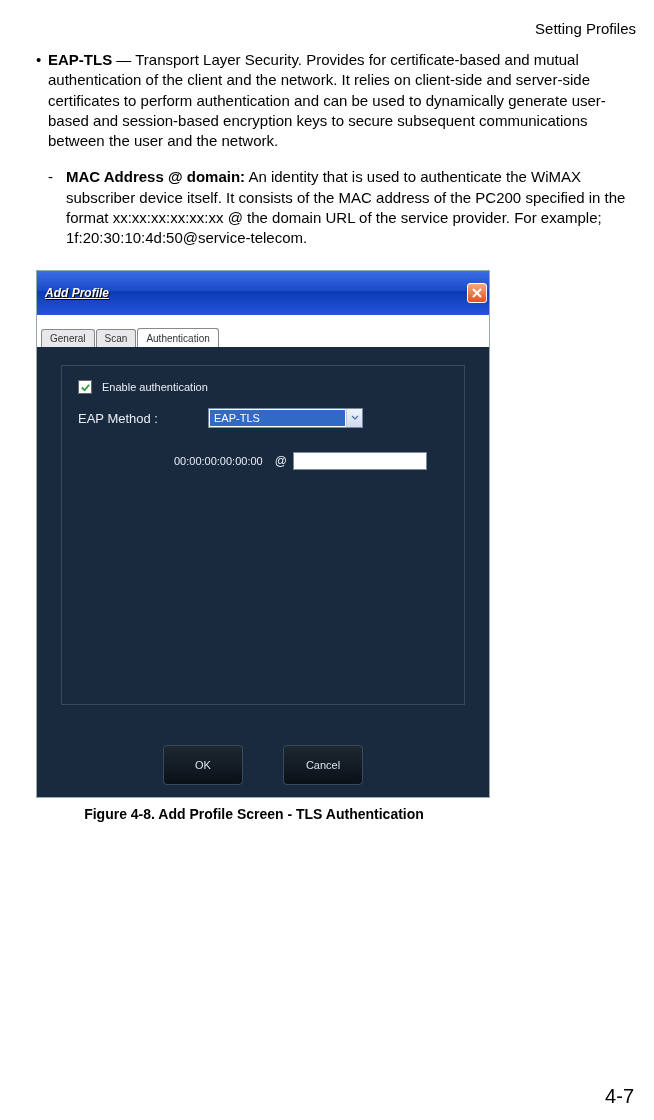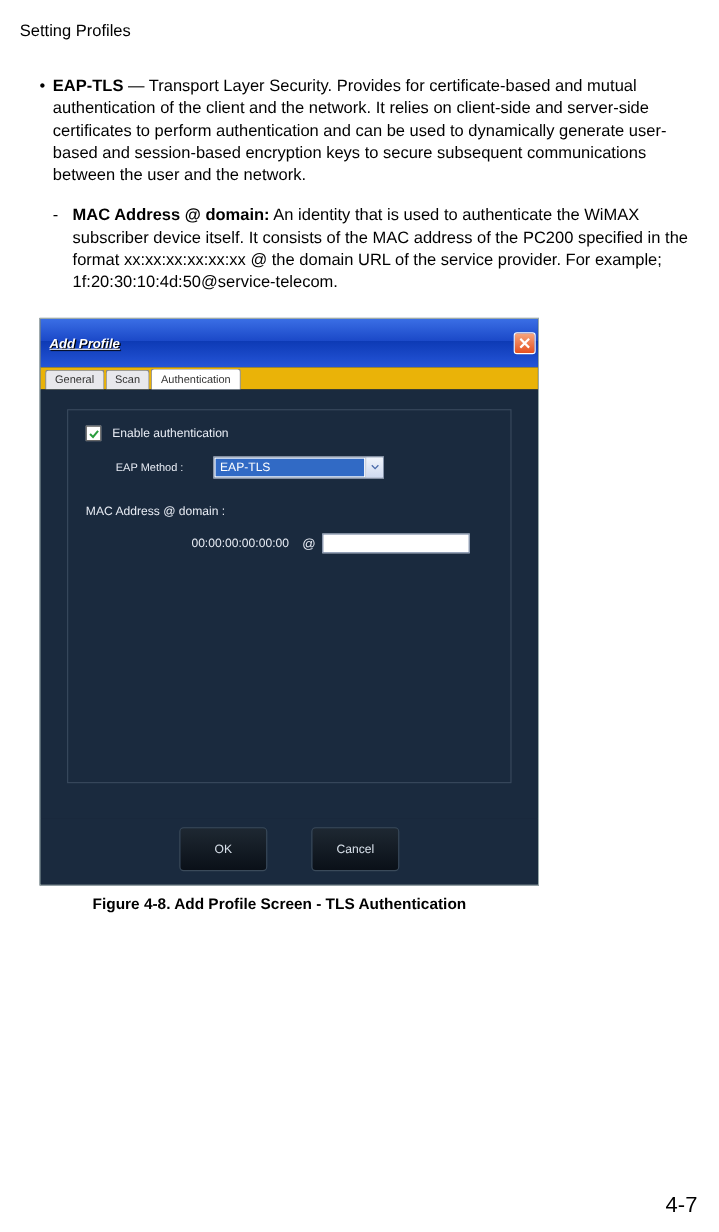--- a/index.html
+++ b/index.html
@@ -7,22 +7,22 @@
       font-family: Arial, Helvetica, sans-serif;
       width: 654px;
       height: 1120px;
       background: #fff;
       position: relative;
       padding: 20px 18px;
       font-size: 15px;
       color: #000;
     }
     .header-right {
-      text-align: left;
-      margin-bottom: 32px;
+      text-align: right;
+      margin-bottom: 13px;
       font-size: 15px;
     }
     .bullet-section {
       padding-left: 18px;
       margin-bottom: 16px;
       line-height: 1.35;
     }
     .bullet-section .bullet-row {
       display: flex;
     }
@@ -72,22 +72,22 @@
       height: 20px;
       background: linear-gradient(to bottom, #f8a77e, #e55020);
       border: 1px solid #fff;
       border-radius: 3px;
       display: flex;
       align-items: center;
       justify-content: center;
     }
     .close-btn svg { width: 10px; height: 10px; }
     .tab-strip {
-      background: #eab308;
-      height: 20px;
+      background: #ffffff;
+      height: 32px;
       display: flex;
       align-items: flex-end;
       padding-left: 4px;
       padding-top: 1px;
     }
     .tab {
       font-size: 10px;
       padding: 3px 8px;
       background: #e8e8ec;
       border: 1px solid #888;
@@ -136,23 +136,22 @@
       font-size: 11px;
       text-align: center;
     }
     .form-row {
       display: flex;
       align-items: center;
       margin-bottom: 24px;
     }
     .form-label {
       color: #e8ecf4;
-      font-size: 10px;
-      width: 116px;
-      text-align: center;
+      font-size: 13px;
+      width: 130px;
     }
     .select-box {
       display: flex;
       align-items: center;
       width: 155px;
       height: 20px;
       background: #fff;
       border: 1px solid #7a8aa5;
     }
     .select-val {
@@ -287,21 +286,20 @@
         <span class="form-label">EAP Method :</span>
         <div class="select-box">
           <div class="select-val">EAP-TLS</div>
           <div class="select-btn">
             <svg viewBox="0 0 8 6">
                 <path d="M1 1 L4 4 L7 1" stroke="#4a6aaa" stroke-width="1.2" fill="none"></path>
               </svg>
           </div>
         </div>
       </div>
-      <div class="mac-label">MAC Address @ domain :</div>
       <div class="mac-row">
         <span class="mac-val">00:00:00:00:00:00</span>
         <span class="at">@</span>
         <div class="domain-input" value=""></div>
       </div>
     </div>
   </div>
   <div class="btn-row">
     <div class="btn">OK</div>
     <div class="btn">Cancel</div>

